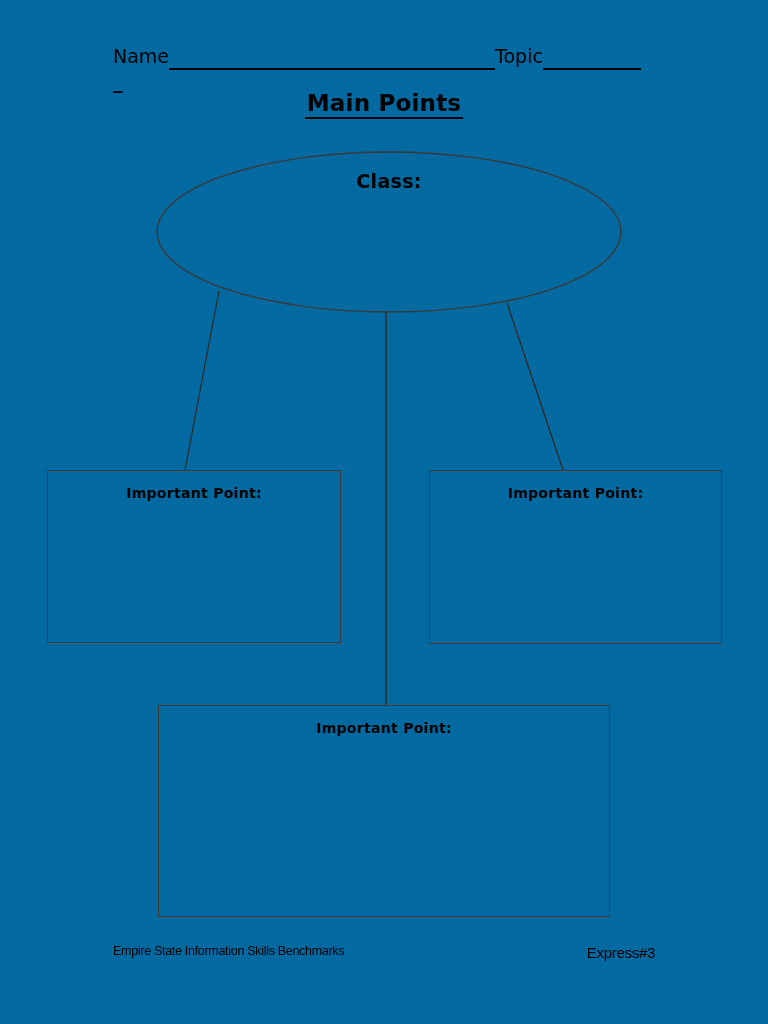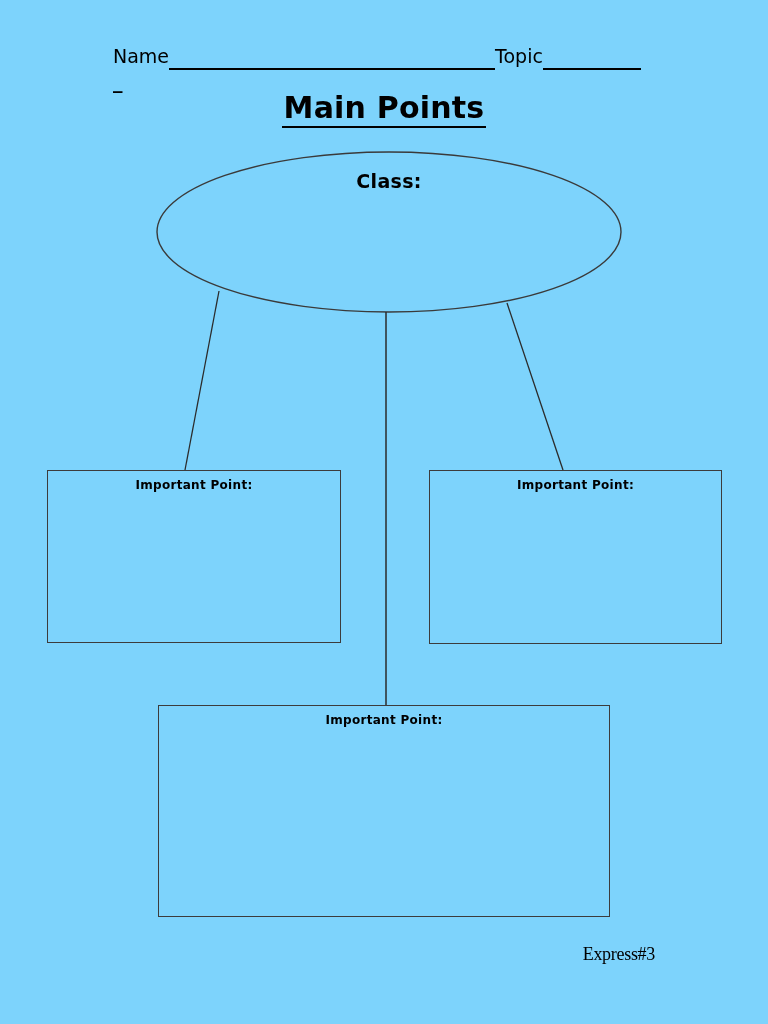--- a/index.html
+++ b/index.html
@@ -4,21 +4,21 @@
 <style>
   html, body {
     margin: 0;
     padding: 0;
     background: #ffffff;
   }
   .page {
     position: relative;
     width: 768px;
     height: 1024px;
-    background: #7dd3fc;
+    background: #0369a1;
     font-family: "DejaVu Sans", "Liberation Sans", sans-serif;
     color: #000000;
     overflow: hidden;
   }
 
   
   .header-row {
     position: absolute;
     left: 113px;
     top: 42px;
@@ -48,21 +48,21 @@
 
   .page-title-wrap {
     position: absolute;
     left: 0;
     width: 768px;
     top: 90px;
     text-align: center;
   }
   .page-title {
     display: inline-block;
-    font-size: 30px;
+    font-size: 23px;
     font-weight: bold;
     border-bottom: 2px solid #000000;
     padding: 0 2px 1px 2px;
     letter-spacing: 0.2px;
   }
 
   
   .diagram-svg {
     position: absolute;
     left: 0;
@@ -83,42 +83,42 @@
   .point-box {
     position: absolute;
     border: 1.5px solid #3c3c3c;
     background: transparent;
     box-sizing: border-box;
   }
   .point-box.left   { left: 47px;  top: 470px; width: 294px; height: 173px; }
   .point-box.right  { left: 429px; top: 470px; width: 293px; height: 174px; }
   .point-box.bottom { left: 158px; top: 705px; width: 452px; height: 212px; }
   .point-box .box-label {
-    margin-top: 7px;
+    margin-top: 14px;
     text-align: center;
-    font-size: 12px;
+    font-size: 14px;
     font-weight: bold;
     letter-spacing: 0.3px;
   }
 
   
   .footer-left {
     position: absolute;
     left: 113px;
     top: 944px;
     font-family: "Liberation Sans", sans-serif;
     font-size: 12.5px;
     letter-spacing: -0.3px;
   }
   .footer-right {
     position: absolute;
     right: 113px;
     top: 944px;
-    font-family: Liberation Serif, serif;
-    font-size: 18px;
+    font-family: Liberation Sans, sans-serif;
+    font-size: 15px;
     letter-spacing: -0.3px;
   }
 </style>
 </head>
 <body>
 
 <div class="page">
 
   <div class="header-row">
     <span class="header-label">Name</span>
@@ -147,15 +147,16 @@
   </div>
 
   <div class="point-box right">
     <div class="box-label">Important Point:</div>
   </div>
 
   <div class="point-box bottom">
     <div class="box-label">Important Point:</div>
   </div>
 
+  <div class="footer-left">Empire State Information Skills Benchmarks</div>
   <div class="footer-right">Express#3</div>
 
 </div>
 
 </body></html>

